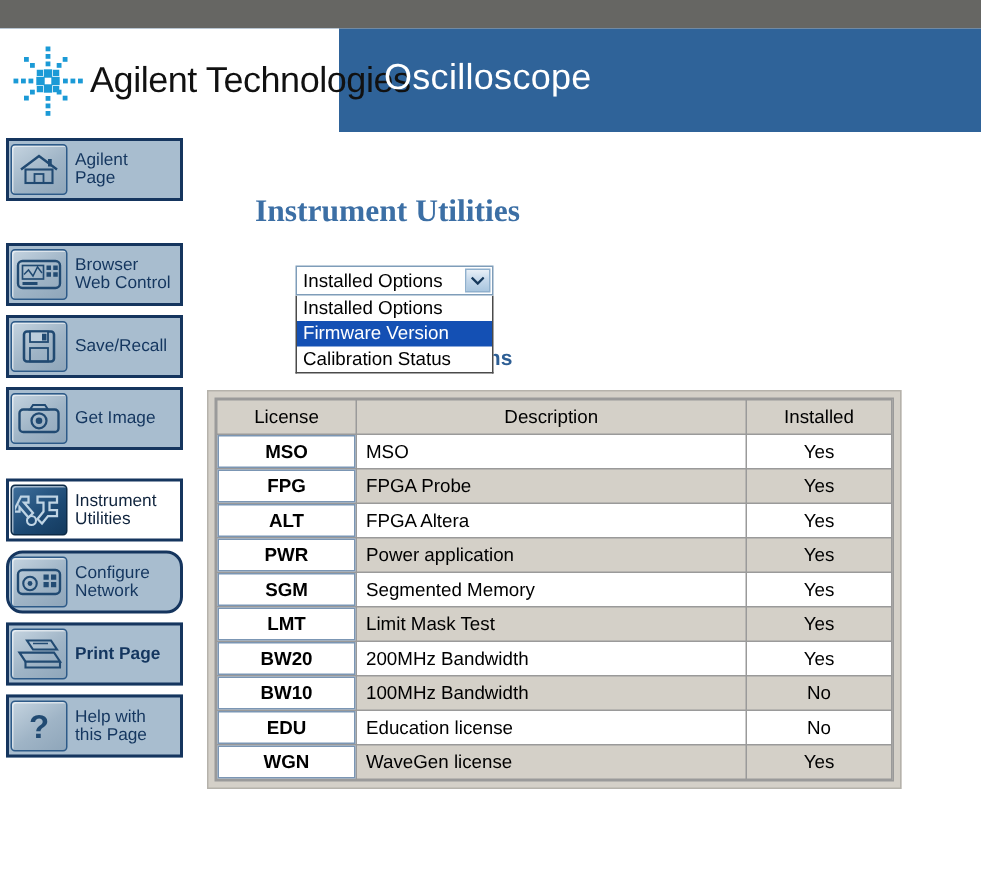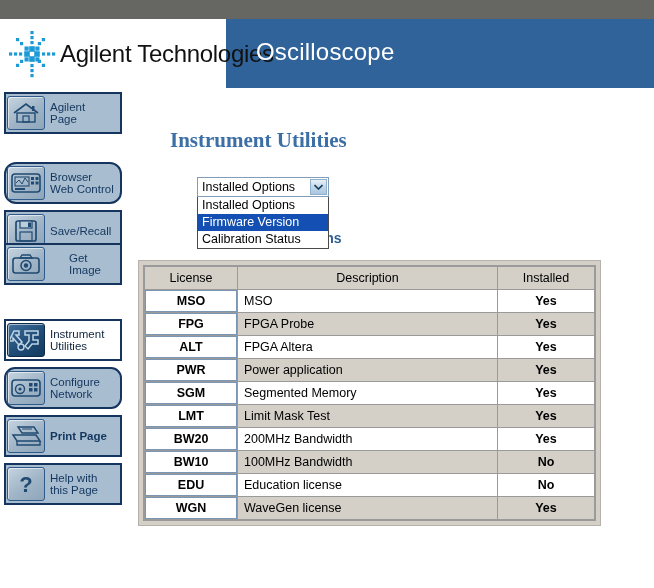--- a/index.html
+++ b/index.html
@@ -189,21 +189,21 @@
   th.c-license { width: 92px; }
   th.c-installed { width: 96px; }
   td.license-cell {
     text-align: center;
     font-weight: bold;
     color: #ffffff;
     background: linear-gradient(180deg,#3d74ab 0%, #2b5e96 45%, #1f4f84 100%);
     border: 1px solid #7b96b4;
   }
   td.desc-cell { text-align: left; }
-  td.inst-cell { text-align: center; font-weight: bold; }
+  td.inst-cell { text-align: center; }
   tr.alt td.desc-cell, tr.alt td.inst-cell { background: #d4d0c8; }
 </style>
 </head>
 <body>
 
 <div id="page">
 
   <div class="top-strip"></div>
   <div class="header-band"></div>
 
@@ -254,21 +254,21 @@
         <svg width="30" height="24" viewBox="0 0 30 24">
           <polyline points="3,12 15,3 27,12" fill="none" stroke="#214a72" stroke-width="1.6"></polyline>
           <rect x="6" y="12" width="18" height="9" fill="none" stroke="#214a72" stroke-width="1.4"></rect>
           <rect x="12" y="15" width="6" height="6" fill="none" stroke="#214a72" stroke-width="1.2"></rect>
           <rect x="21" y="5" width="2.5" height="5" fill="#214a72"></rect>
         </svg>
       </span>
       <span class="nav-label"><span>Agilent</span><br><span>Page</span></span>
     </div>
 
-    <div class="nav-item" style="top:74px;height:42px;border-radius:12px;">
+    <div class="nav-item" style="top:74px;height:42px;">
       <span class="nav-icon">
         <svg width="32" height="24" viewBox="0 0 32 24">
           <rect x="2" y="3" width="28" height="18" rx="3" fill="none" stroke="#214a72" stroke-width="1.6"></rect>
           <rect x="5" y="6" width="14" height="9" fill="none" stroke="#214a72" stroke-width="1.1"></rect>
           <polyline points="6,12 9,9 12,13 15,7 18,11" fill="none" stroke="#214a72" stroke-width="1"></polyline>
           <rect x="21" y="6" width="3" height="3" fill="#214a72"></rect>
           <rect x="25.5" y="6" width="3" height="3" fill="#214a72"></rect>
           <rect x="21" y="10.5" width="3" height="3" fill="#214a72"></rect>
           <rect x="25.5" y="10.5" width="3" height="3" fill="#214a72"></rect>
           <rect x="5" y="17" width="10" height="2" fill="#214a72"></rect>
@@ -282,21 +282,21 @@
         <svg width="26" height="26" viewBox="0 0 26 26">
           <rect x="3" y="3" width="20" height="20" rx="2" fill="none" stroke="#214a72" stroke-width="1.7"></rect>
           <rect x="7" y="3" width="12" height="7" fill="#bccddb" stroke="#214a72" stroke-width="1.2"></rect>
           <rect x="15" y="4.5" width="3" height="4.5" fill="#214a72"></rect>
           <rect x="7" y="14" width="12" height="9" fill="none" stroke="#214a72" stroke-width="1.2"></rect>
         </svg>
       </span>
       <span class="nav-label">Save/Recall</span>
     </div>
 
-    <div class="nav-item" style="top:155px;height:42px;gap:19px;">
+    <div class="nav-item" style="top:170px;height:42px;">
       <span class="nav-icon">
         <svg width="30" height="24" viewBox="0 0 30 24">
           <rect x="2" y="6" width="26" height="15" rx="2.5" fill="none" stroke="#214a72" stroke-width="1.6"></rect>
           <path d="M9 6 L11 3 L19 3 L21 6 Z" fill="none" stroke="#214a72" stroke-width="1.3"></path>
           <circle cx="15" cy="13.5" r="5" fill="none" stroke="#214a72" stroke-width="1.5"></circle>
           <circle cx="15" cy="13.5" r="2.2" fill="#214a72"></circle>
         </svg>
       </span>
       <span class="nav-label">Get Image</span>
     </div>

